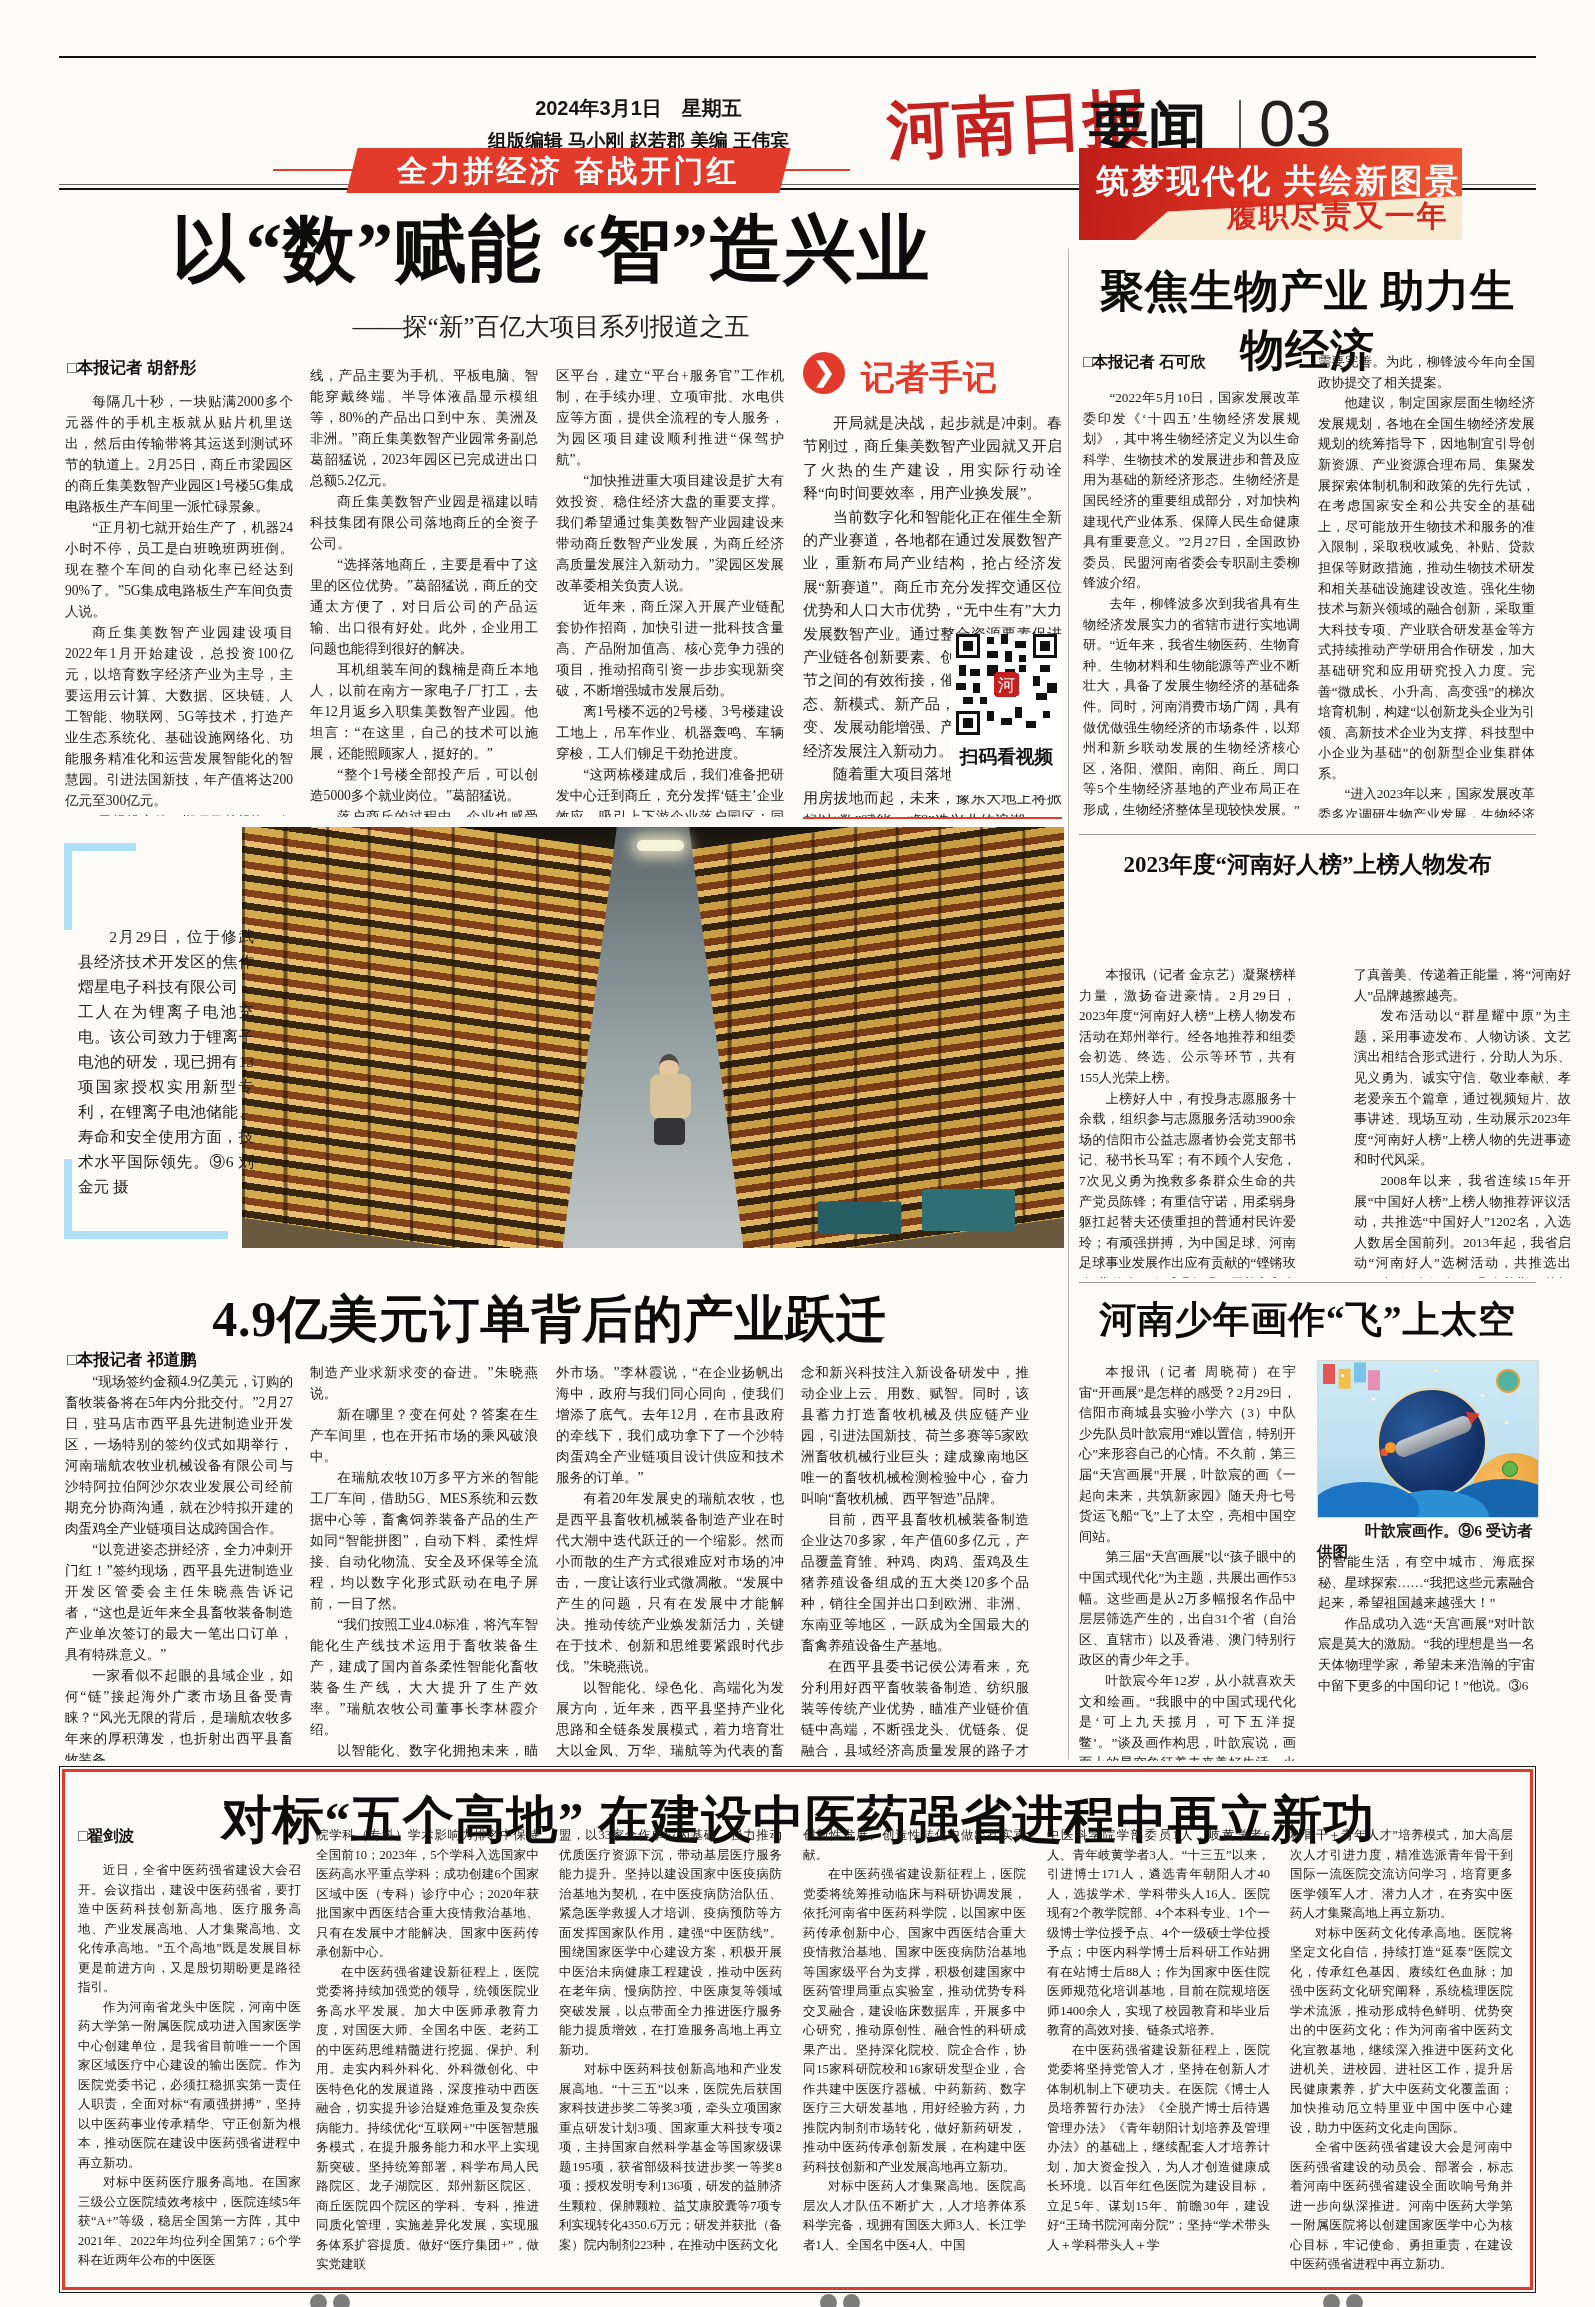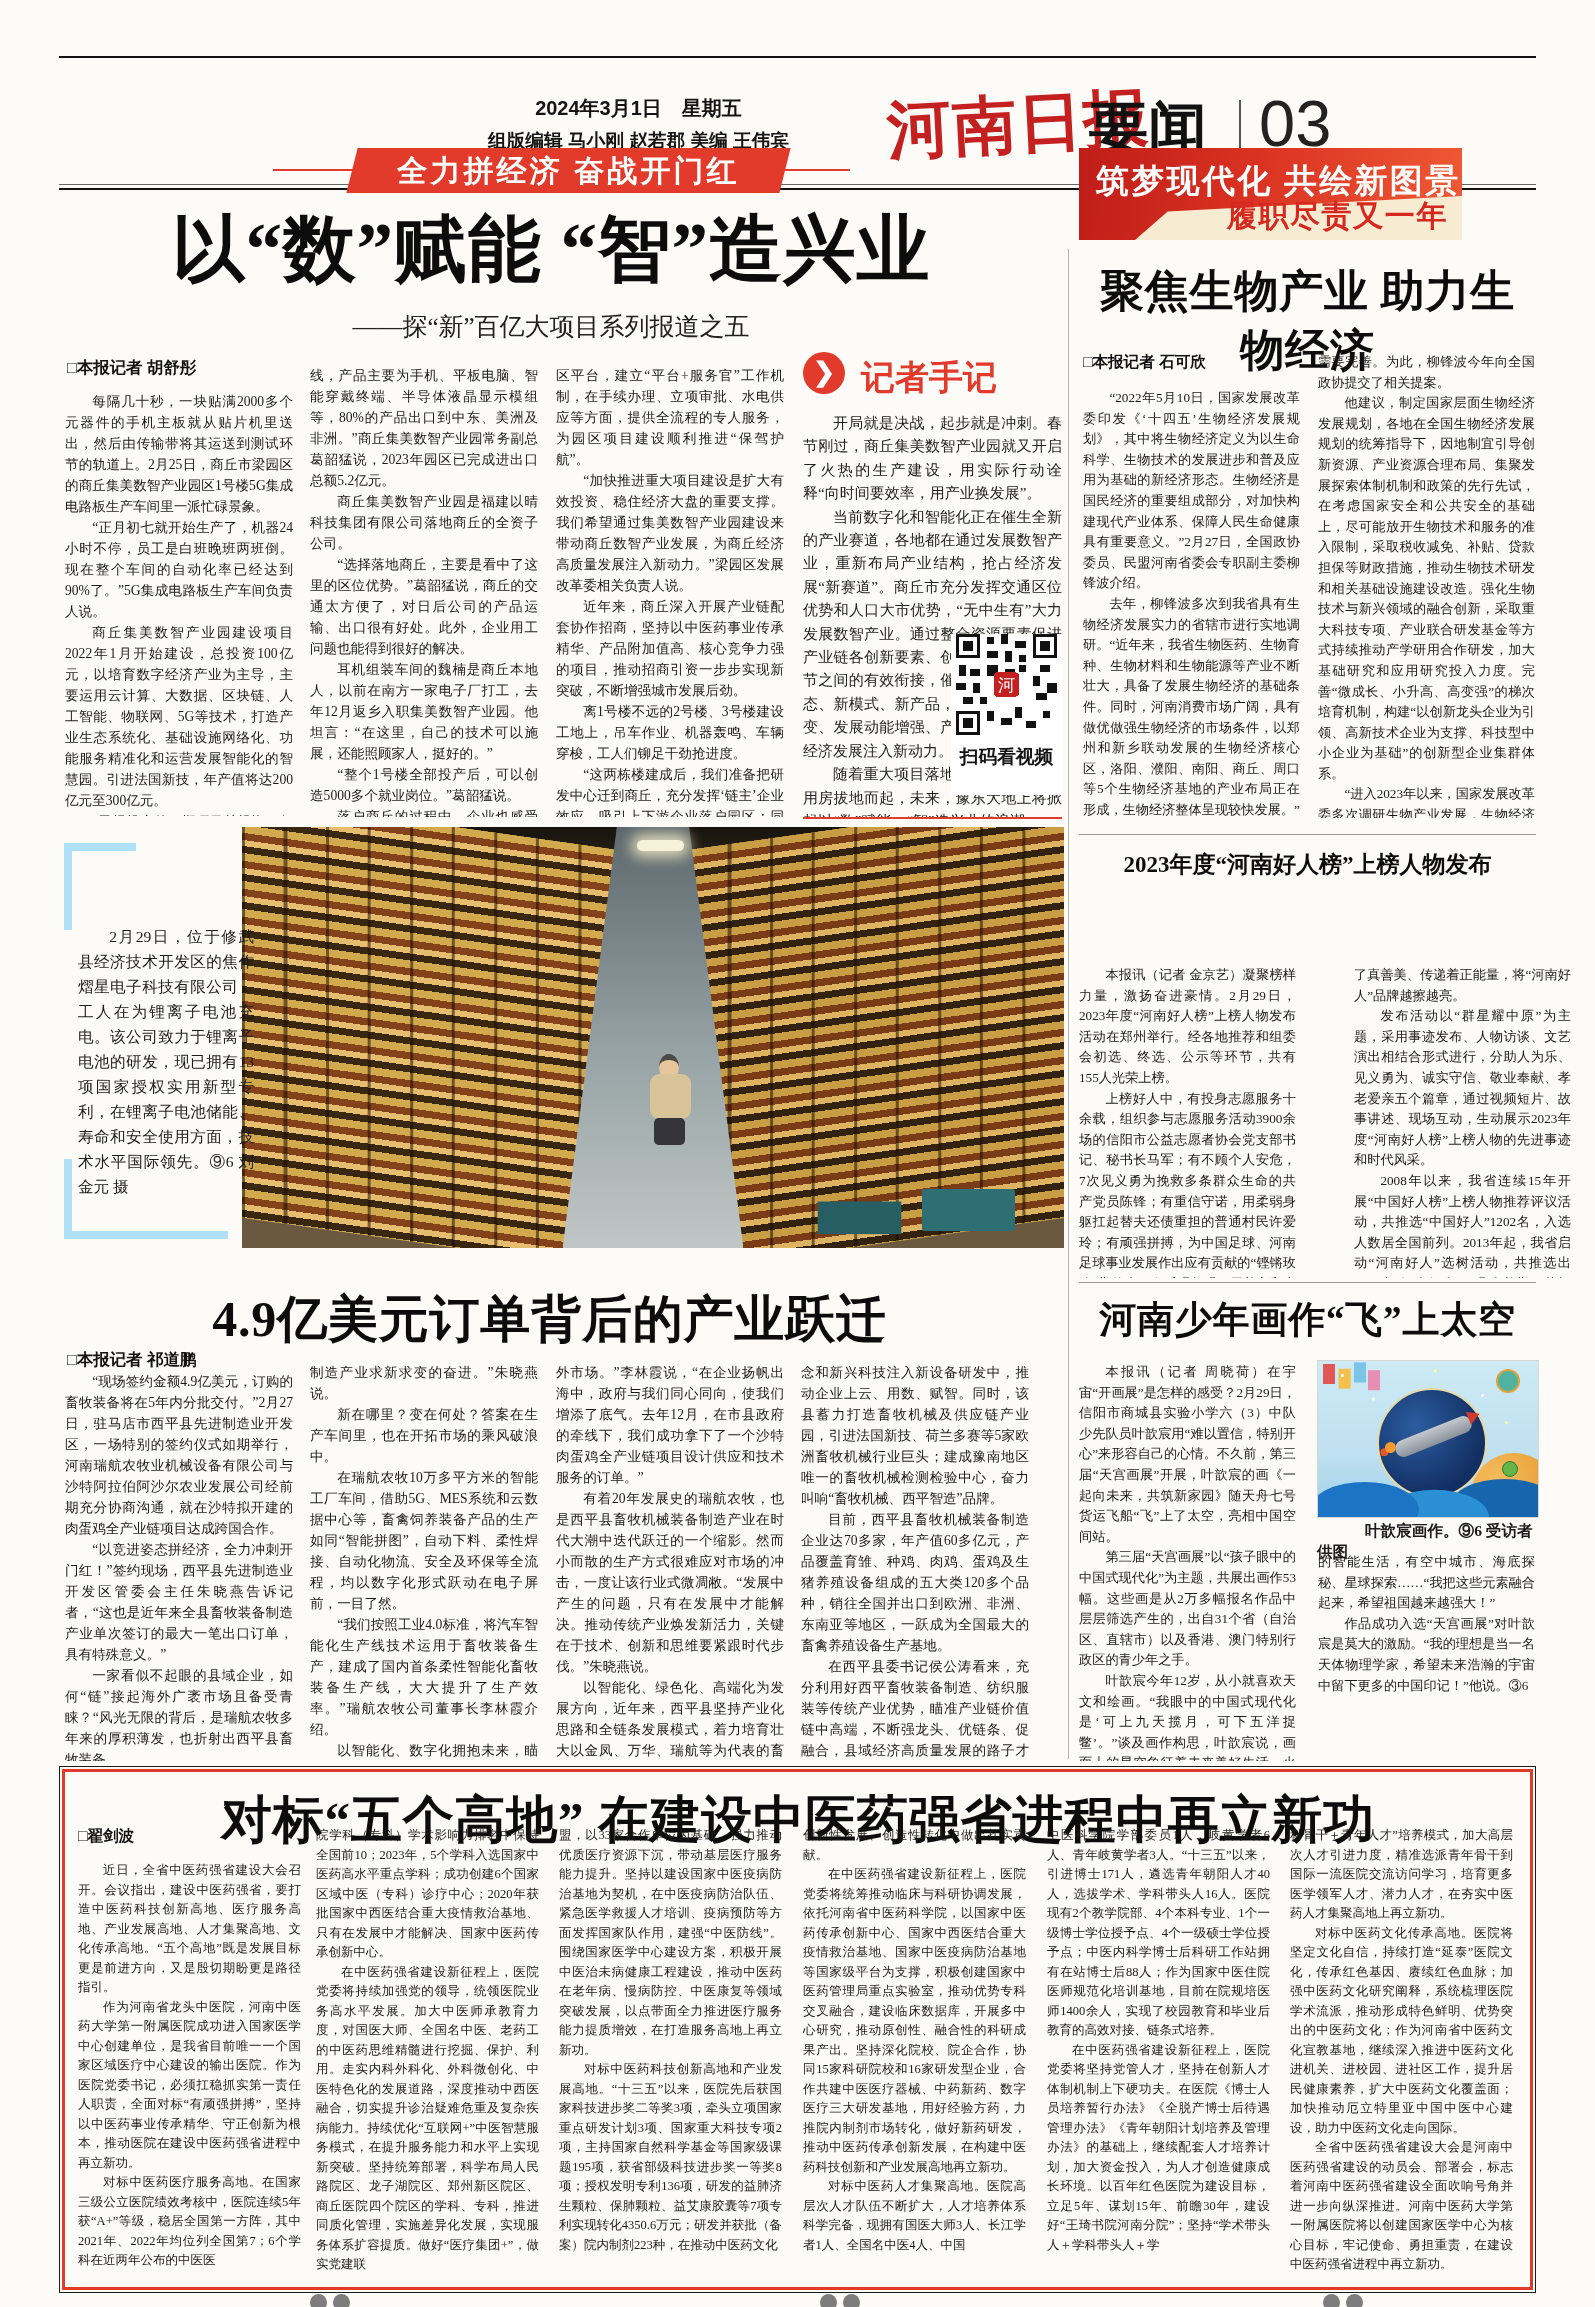--- a/index.html
+++ b/index.html
@@ -69,21 +69,21 @@
       <p class="cont">线，产品主要为手机、平板电脑、智能穿戴终端、半导体液晶显示模组等，80%的产品出口到中东、美洲及非洲。”商丘集美数智产业园常务副总葛韶猛说，2023年园区已完成进出口总额5.2亿元。</p>
       <p>商丘集美数智产业园是福建以晴科技集团有限公司落地商丘的全资子公司。</p>
       <p>“选择落地商丘，主要是看中了这里的区位优势。”葛韶猛说，商丘的交通太方便了，对日后公司的产品运输、出口很有好处。此外，企业用工问题也能得到很好的解决。</p>
       <p>耳机组装车间的魏楠是商丘本地人，以前在南方一家电子厂打工，去年12月返乡入职集美数智产业园。他坦言：“在这里，自己的技术可以施展，还能照顾家人，挺好的。”</p>
       <p>“整个1号楼全部投产后，可以创造5000多个就业岗位。”葛韶猛说。</p>
       <p>落户商丘的过程中，企业也感受到了当地政府十足的诚意。为全力推进项目建设、投产，商丘市梁园区委、区政府成立了项目推进专班，依托产业集聚</p>
     </div>
   <div class="col b17" style="left:556px;top:365px;width:228px;height:452px;">
       <p class="cont">区平台，建立“平台+服务官”工作机制，在手续办理、立项审批、水电供应等方面，提供全流程的专人服务，为园区项目建设顺利推进“保驾护航”。</p>
       <p>“加快推进重大项目建设是扩大有效投资、稳住经济大盘的重要支撑。我们希望通过集美数智产业园建设来带动商丘数智产业发展，为商丘经济高质量发展注入新动力。”梁园区发展改革委相关负责人说。</p>
-      <p>近年来，商丘深入开展产业链配套协作招商，坚持以中医药事业传承精华、产品附加值高、核心竞争力强的项目，推动招商引资一步步实现新突破，不断增强城市发展后劲。</p>
+      <p>近年来，商丘深入开展产业链配套协作招商，加快引进一批科技含量高、产品附加值高、核心竞争力强的项目，推动招商引资一步步实现新突破，不断增强城市发展后劲。</p>
       <p>离1号楼不远的2号楼、3号楼建设工地上，吊车作业、机器轰鸣、车辆穿梭，工人们铆足干劲抢进度。</p>
       <p>“这两栋楼建成后，我们准备把研发中心迁到商丘，充分发挥‘链主’企业效应，吸引上下游企业落户园区；同时尝试与河南本地制造业企业合作，争取实现数字经济与实体经济相互赋能、融合发展。”葛韶猛说。③8</p>
     </div>
 
   <div class="abs" style="left:803px;top:347px;width:259px;height:472px;">
     <div class="abs" style="left:0;top:4.7px;width:42px;height:42px;border-radius:50%;background:#e23a2b;color:#fff;
          text-align:center;line-height:41px;font-size:26.5px;font-weight:900;font-family:'Liberation Sans',sans-serif;">❯</div>
     <div class="abs notes-title" style="left:58px;top:7.8px;">记者手记</div>
     <div class="abs notes-body" style="left:0;top:65px;width:259px;height:405px;overflow:hidden;">
         <p>开局就是决战，起步就是冲刺。春节刚过，商丘集美数智产业园就又开启了火热的生产建设，用实际行动诠释“向时间要效率，用产业换发展”。</p>

